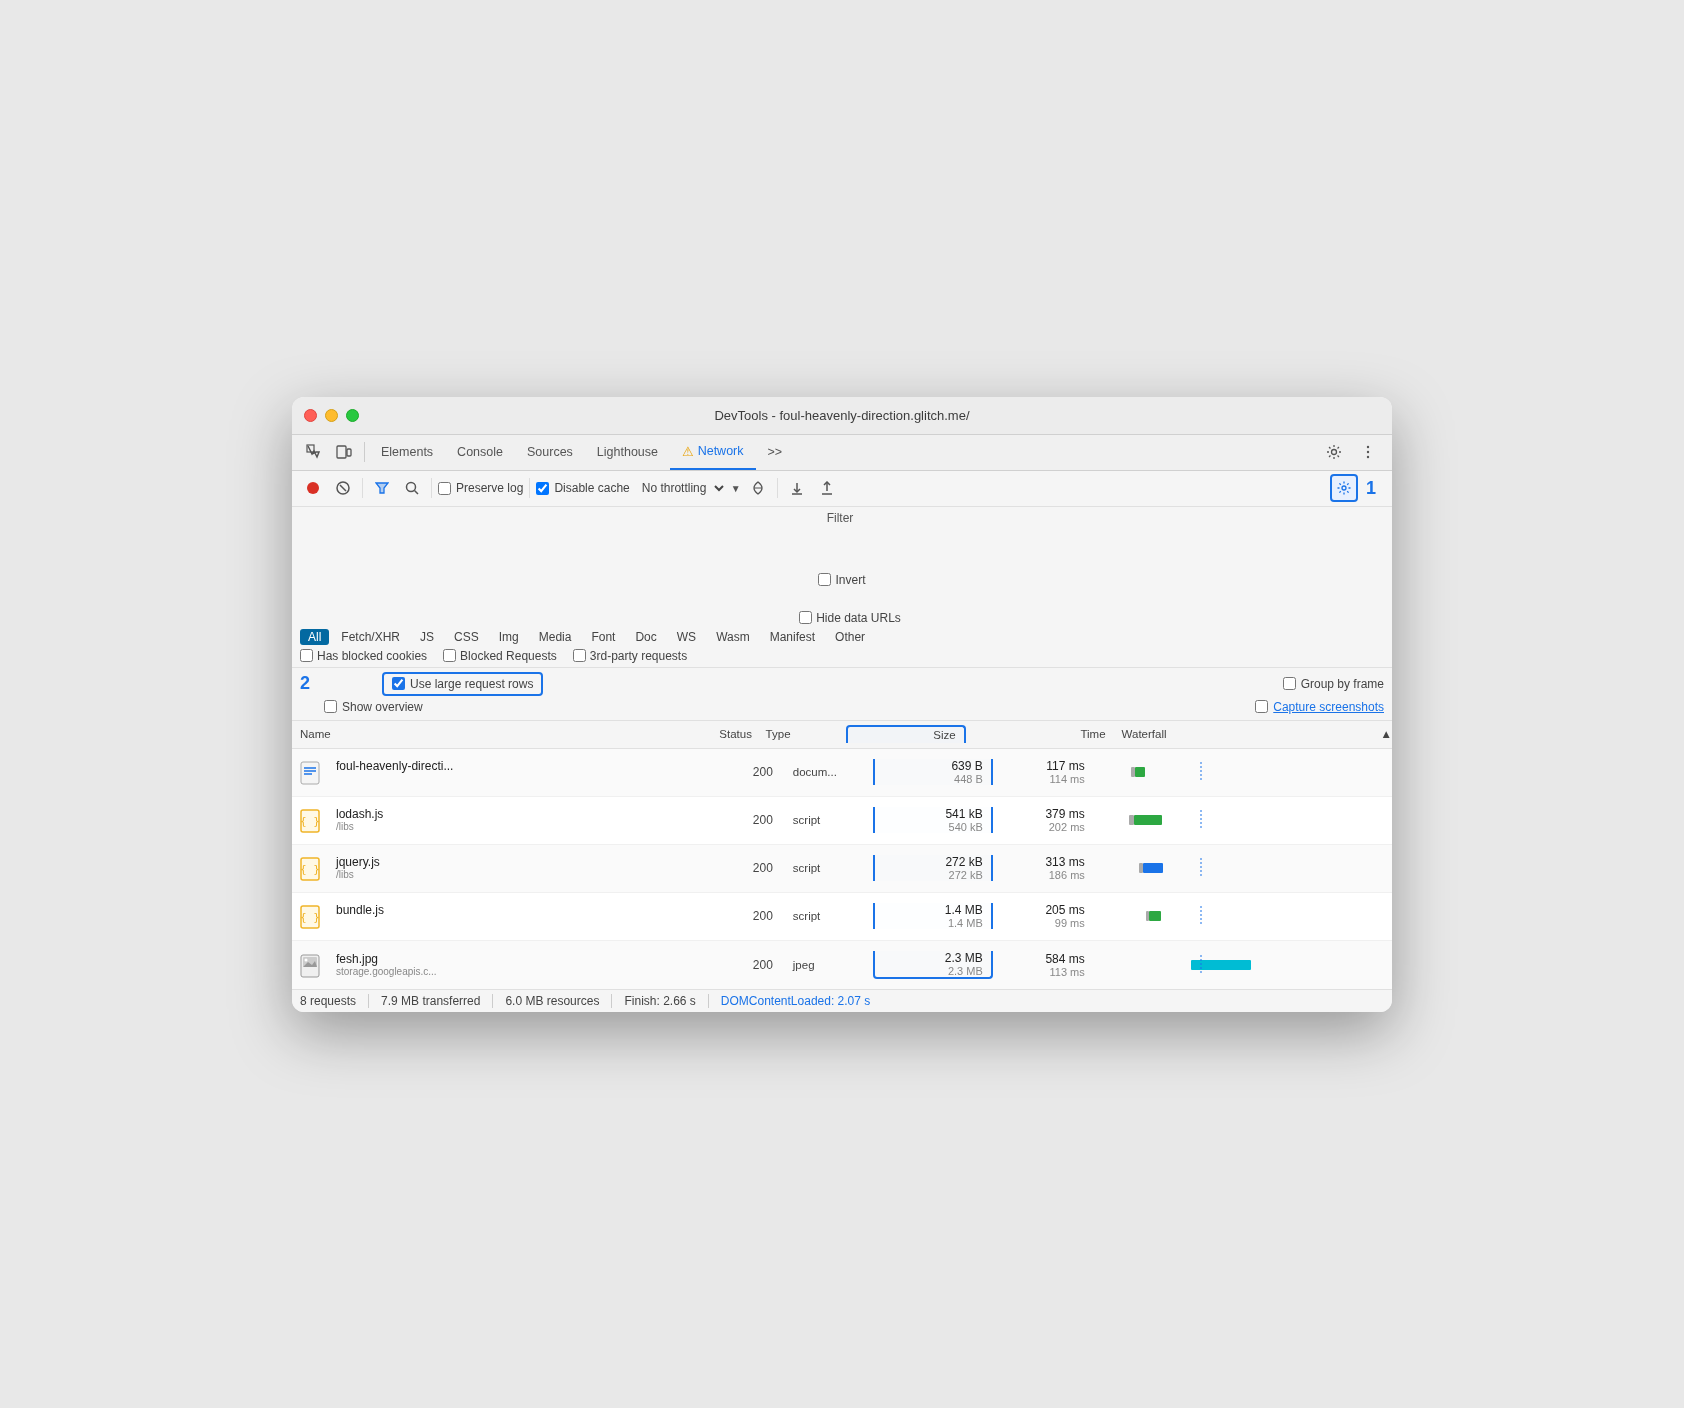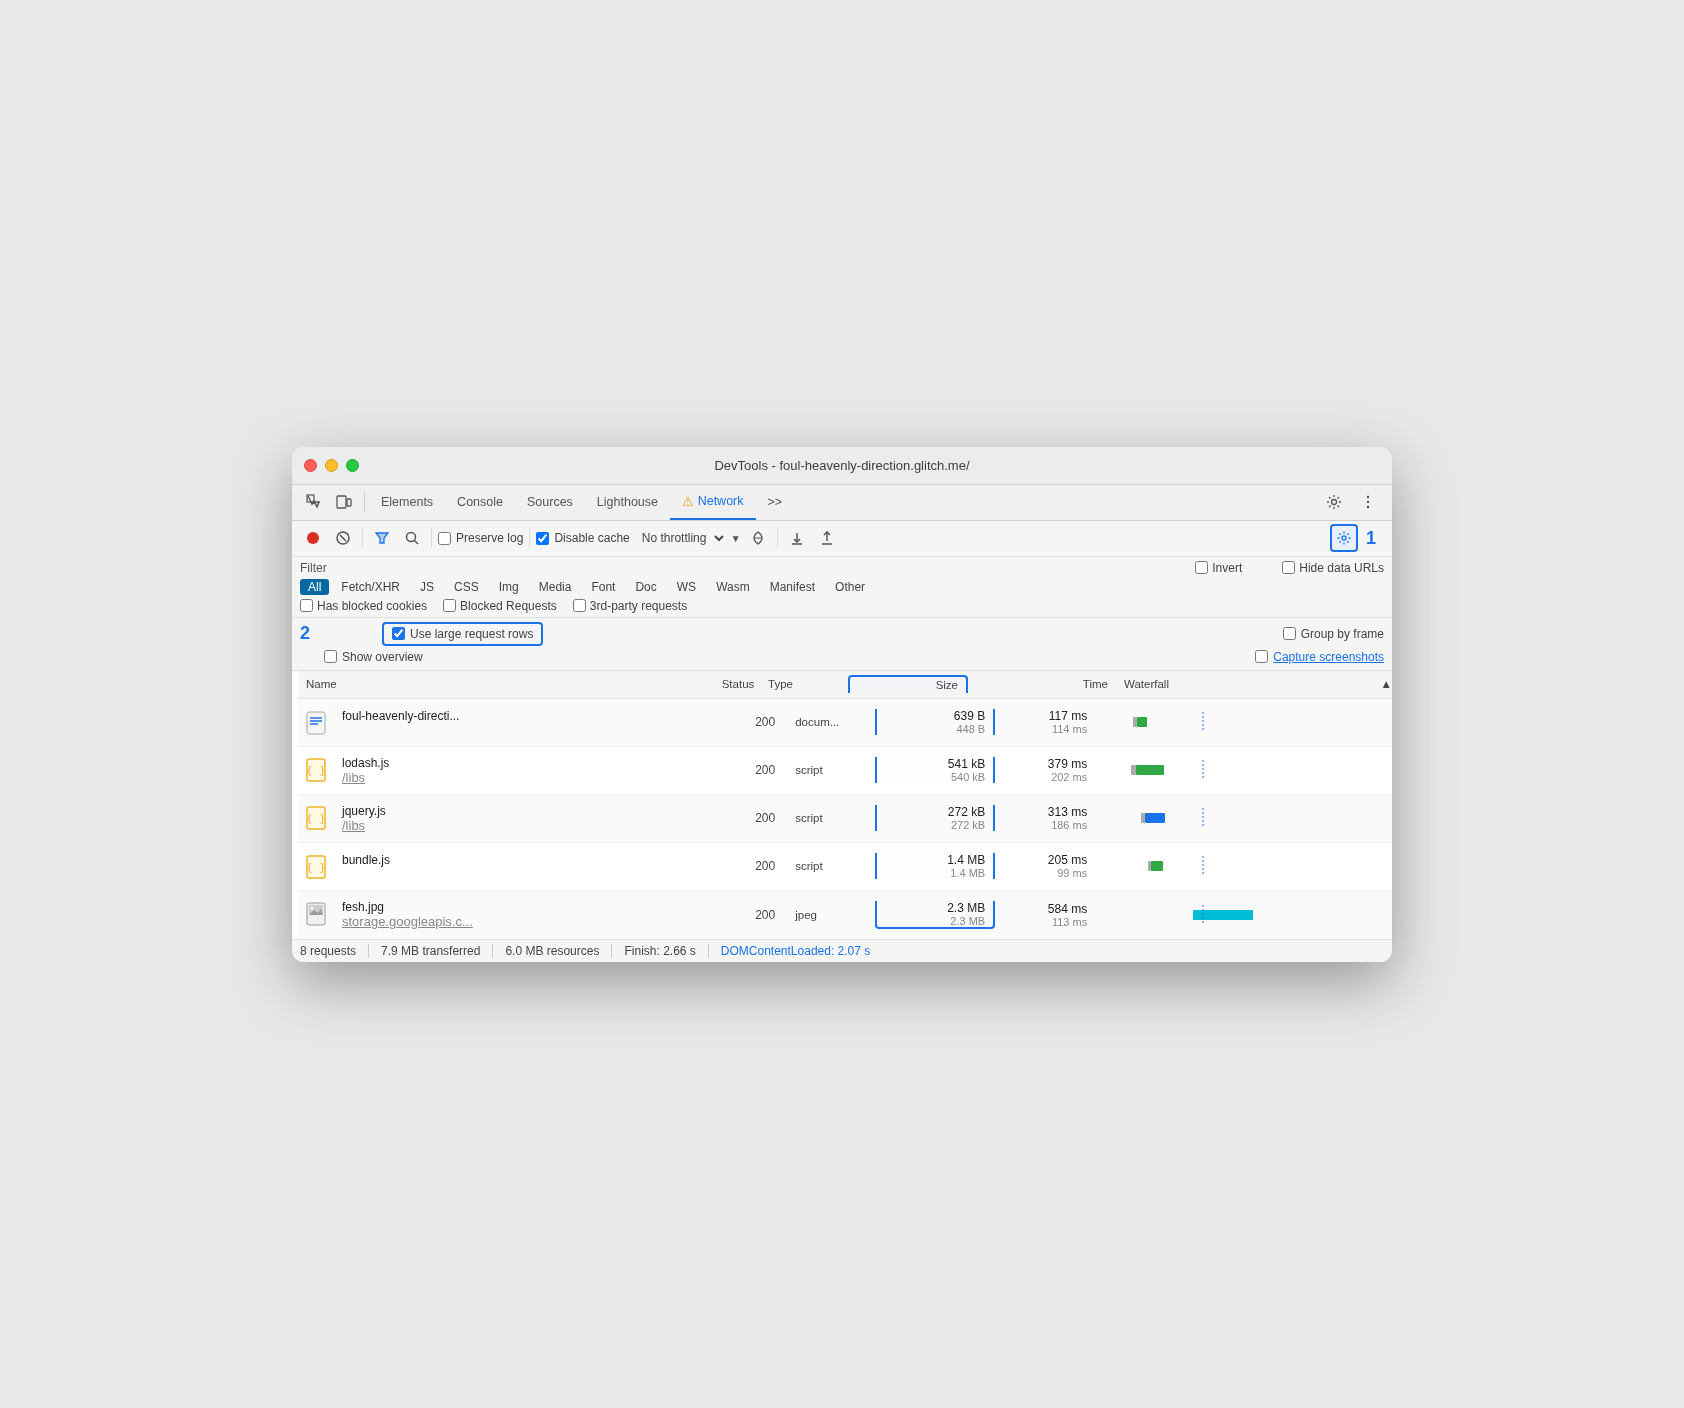--- a/index.html
+++ b/index.html
@@ -161,20 +161,21 @@
     .filter-bar {
       background: #f5f5f5;
       border-bottom: 1px solid #e0e0e0;
       padding: 4px 8px;
     }
     .filter-row1 {
       display: flex;
       align-items: center;
       gap: 24px;
       margin-bottom: 4px;
+      flex-direction: column;
     }
     .filter-label {
       font-size: 12px;
       color: #555;
       margin-right: 4px;
     }
     .filter-checkbox-label {
       display: flex;
       align-items: center;
       gap: 4px;
@@ -241,21 +242,20 @@
       color: #1a73e8;
       font-size: 18px;
       font-weight: bold;
       margin-right: 8px;
     }
 
     
     .network-table {
       width: 100%;
       background: white;
-      padding-left: 6px;
     }
     .table-header {
       display: flex;
       background: #f5f5f5;
       border-bottom: 1px solid #e0e0e0;
       height: 28px;
       align-items: center;
       font-size: 11.5px;
       color: #444;
       font-weight: 500;
@@ -295,21 +295,21 @@
       width: 20px;
       height: 24px;
       flex-shrink: 0;
       margin-top: 2px;
     }
     .name-stack {
       display: flex;
       flex-direction: column;
     }
     .name-main { color: #222; font-size: 12px; }
-    .name-sub { color: #888; font-size: 13px; text-decoration: underline; }
+    .name-sub { color: #888; font-size: 10px; }
 
     .cell-status { width: 60px; text-align: center; color: #444; }
     .cell-type { width: 80px; color: #444; font-size: 11.5px; }
     .cell-size {
       width: 120px;
       text-align: right;
       padding-right: 8px;
       display: flex;
       flex-direction: column;
       align-items: flex-end;

